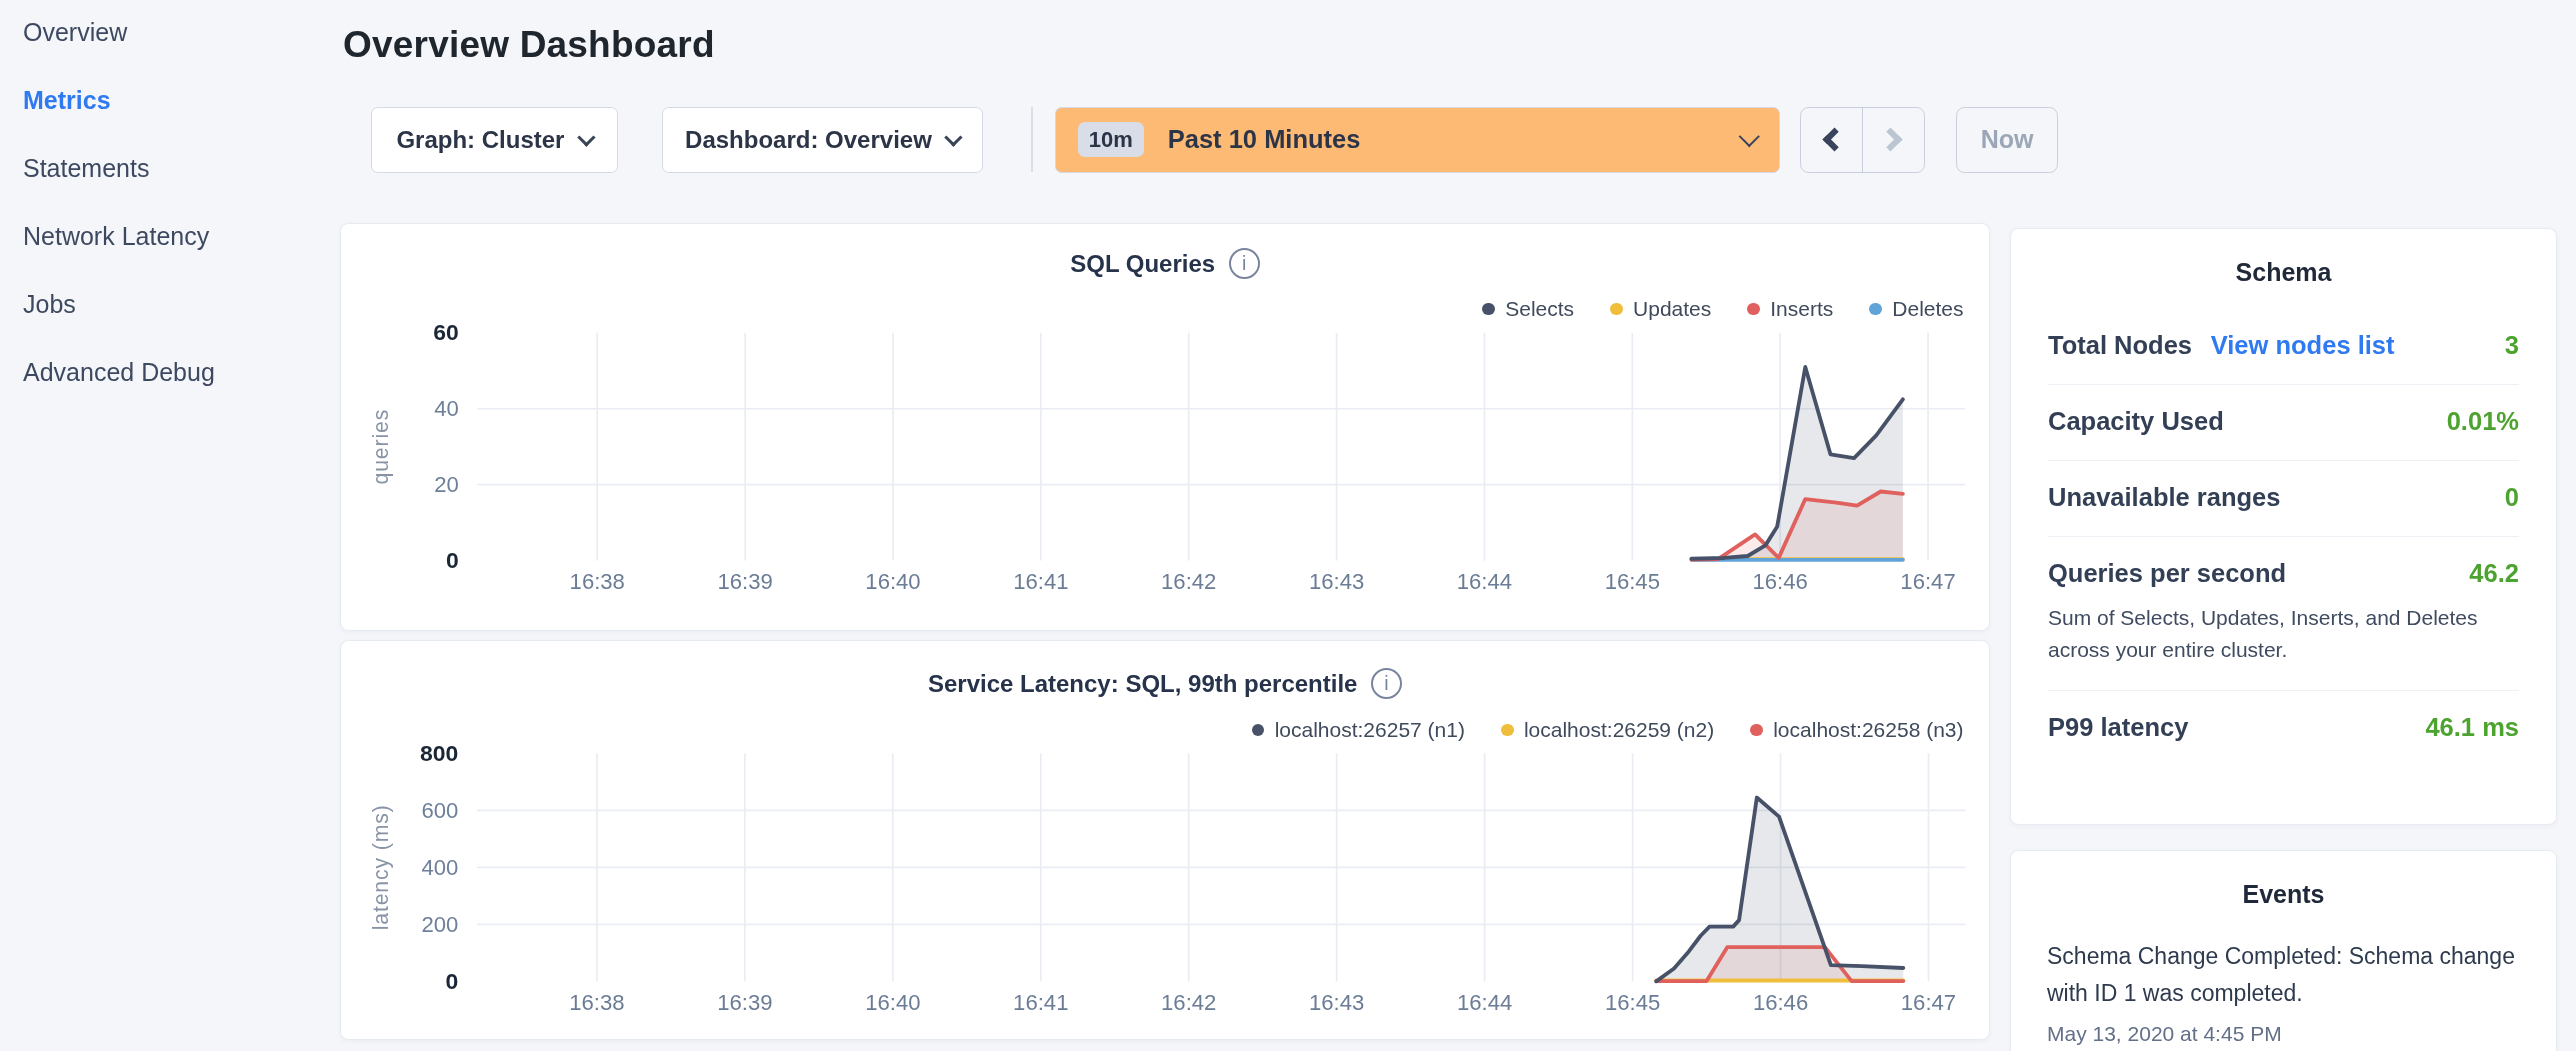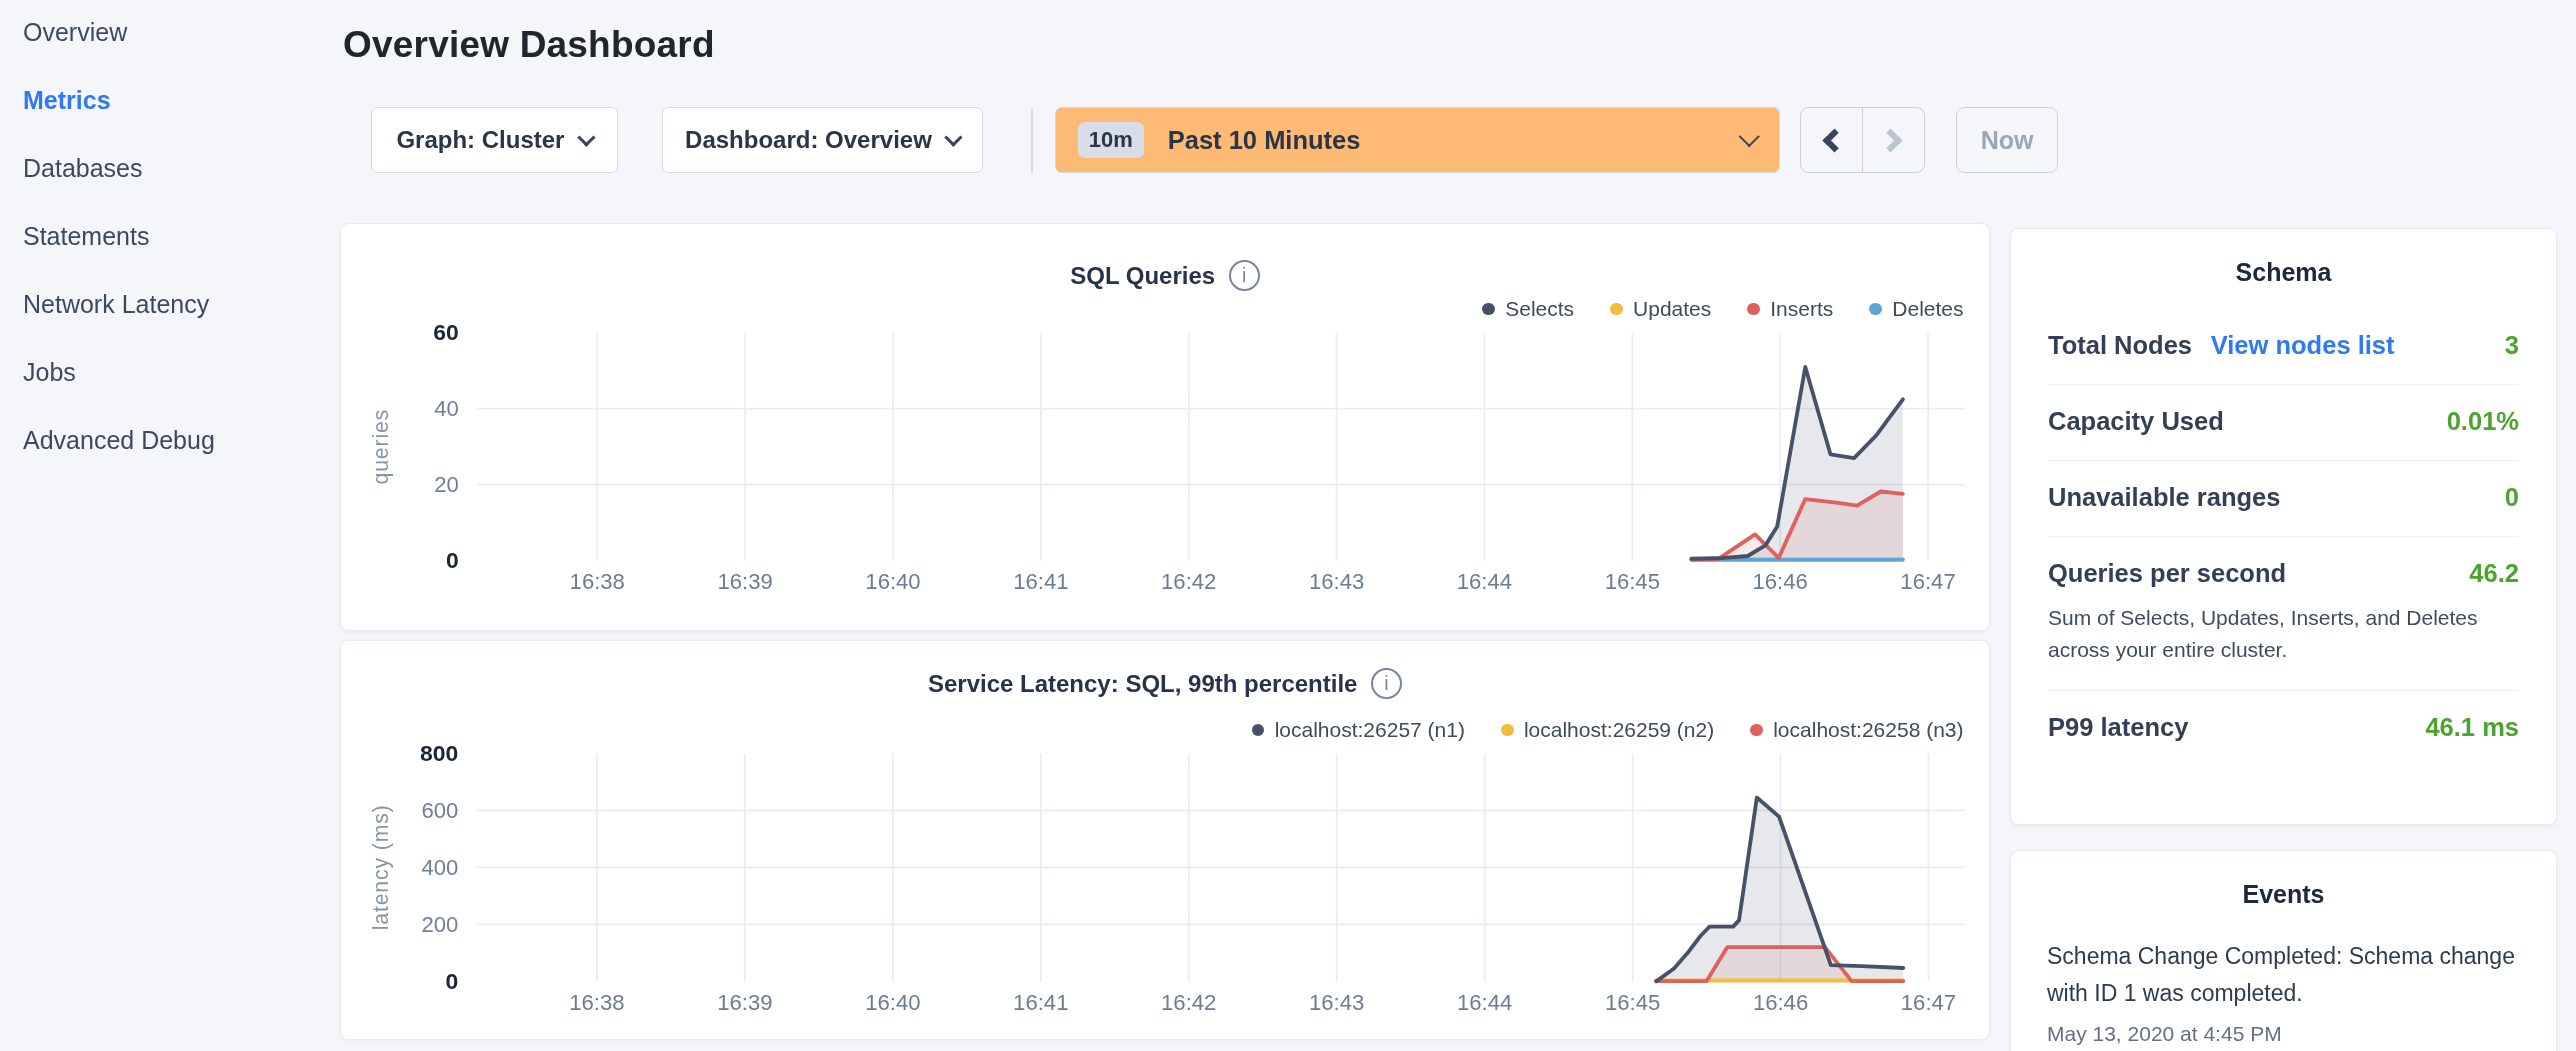--- a/index.html
+++ b/index.html
@@ -20,21 +20,21 @@
   }
   .sidebar li.active { color:#2f7af0; font-weight:700;text-align:right; }
 
   
   .page-title {
     position:absolute; left:343px; top:24px;
     font-size:37px; font-weight:600; color:#20262e; letter-spacing:0.2px;
   }
 
   
-  .controls { position:absolute; left:343px; top:106px; height:67px; display:flex; align-items:flex-end;padding-left:28px; }
+  .controls { position:absolute; left:343px; top:106px; height:67px; display:flex; align-items:center;padding-left:28px; }
   .btn {
     height:66px; background:#fff; border:1.7px solid #d3dae4; border-radius:6.8px;
     display:flex; align-items:center; justify-content:center;
     font-size:24px; font-weight:700; color:#2c3547; cursor:pointer;
   }
   .btn-graph { width:247px; margin-right:44px; }
   .btn-dash  { width:321px; }
   .vdivider  { width:1.7px; height:65px; background:#d8dee8; margin-left:48px; margin-right:22px; }
   .time-select {
     width:725px; height:66px; background:#fdba74; border:1.7px solid #d3dae4; border-radius:6.8px;
@@ -69,21 +69,21 @@
   }
   #card-sql { left:340px; top:223px; width:1650px; height:408px; }
   #card-lat { left:340px; top:640px; width:1650px; height:400px; }
   #card-summary { left:2010px; top:228px; width:547px; height:597px; padding:29px 37px; }
   #card-events  { left:2010px; top:850px; width:547px; height:255px; padding:29px 36px; }
 
   .chart-title-row {
     position:absolute; left:0; right:0; display:flex; justify-content:center; align-items:center; gap:13.6px;
     z-index:2;
   }
-  #card-sql .chart-title-row { top:36px; }
+  #card-sql .chart-title-row { top:24px; }
   #card-lat .chart-title-row { top:27px; }
   .chart-title { font-size:24px; font-weight:700; color:#26334a; }
   .info-icon {
     width:31px; height:31px; border:2.6px solid #78849e; border-radius:50%;
     display:flex; align-items:center; justify-content:center;
     font-size:19.6px; color:#78849e; font-weight:500; cursor:pointer;
   }
   .legend { position:absolute; right:25.5px; display:flex; align-items:center; gap:36px; z-index:2; }
   #card-sql .legend { top:73px; }
   #card-lat .legend { top:77px; }
@@ -106,21 +106,20 @@
   #card-events .panel-title { margin-bottom:29px; }
   .event-text { font-size:23px; color:#2e3a4d; line-height:37px; max-width:476px; }
   .event-time { margin-top:10.2px; font-size:21px; color:#636f88; }
 </style>
 </head>
 <body>
 
 <ul class="sidebar" id="sidebar">
     <li class="">Overview</li>
     <li class="active">Metrics</li>
-    <li class="">Databases</li>
     <li class="">Statements</li>
     <li class="">Network Latency</li>
     <li class="">Jobs</li>
     <li class="">Advanced Debug</li>
   </ul>
 
 <h1 class="page-title">Overview Dashboard</h1>
 
 <div class="controls">
   <div class="btn btn-graph">

